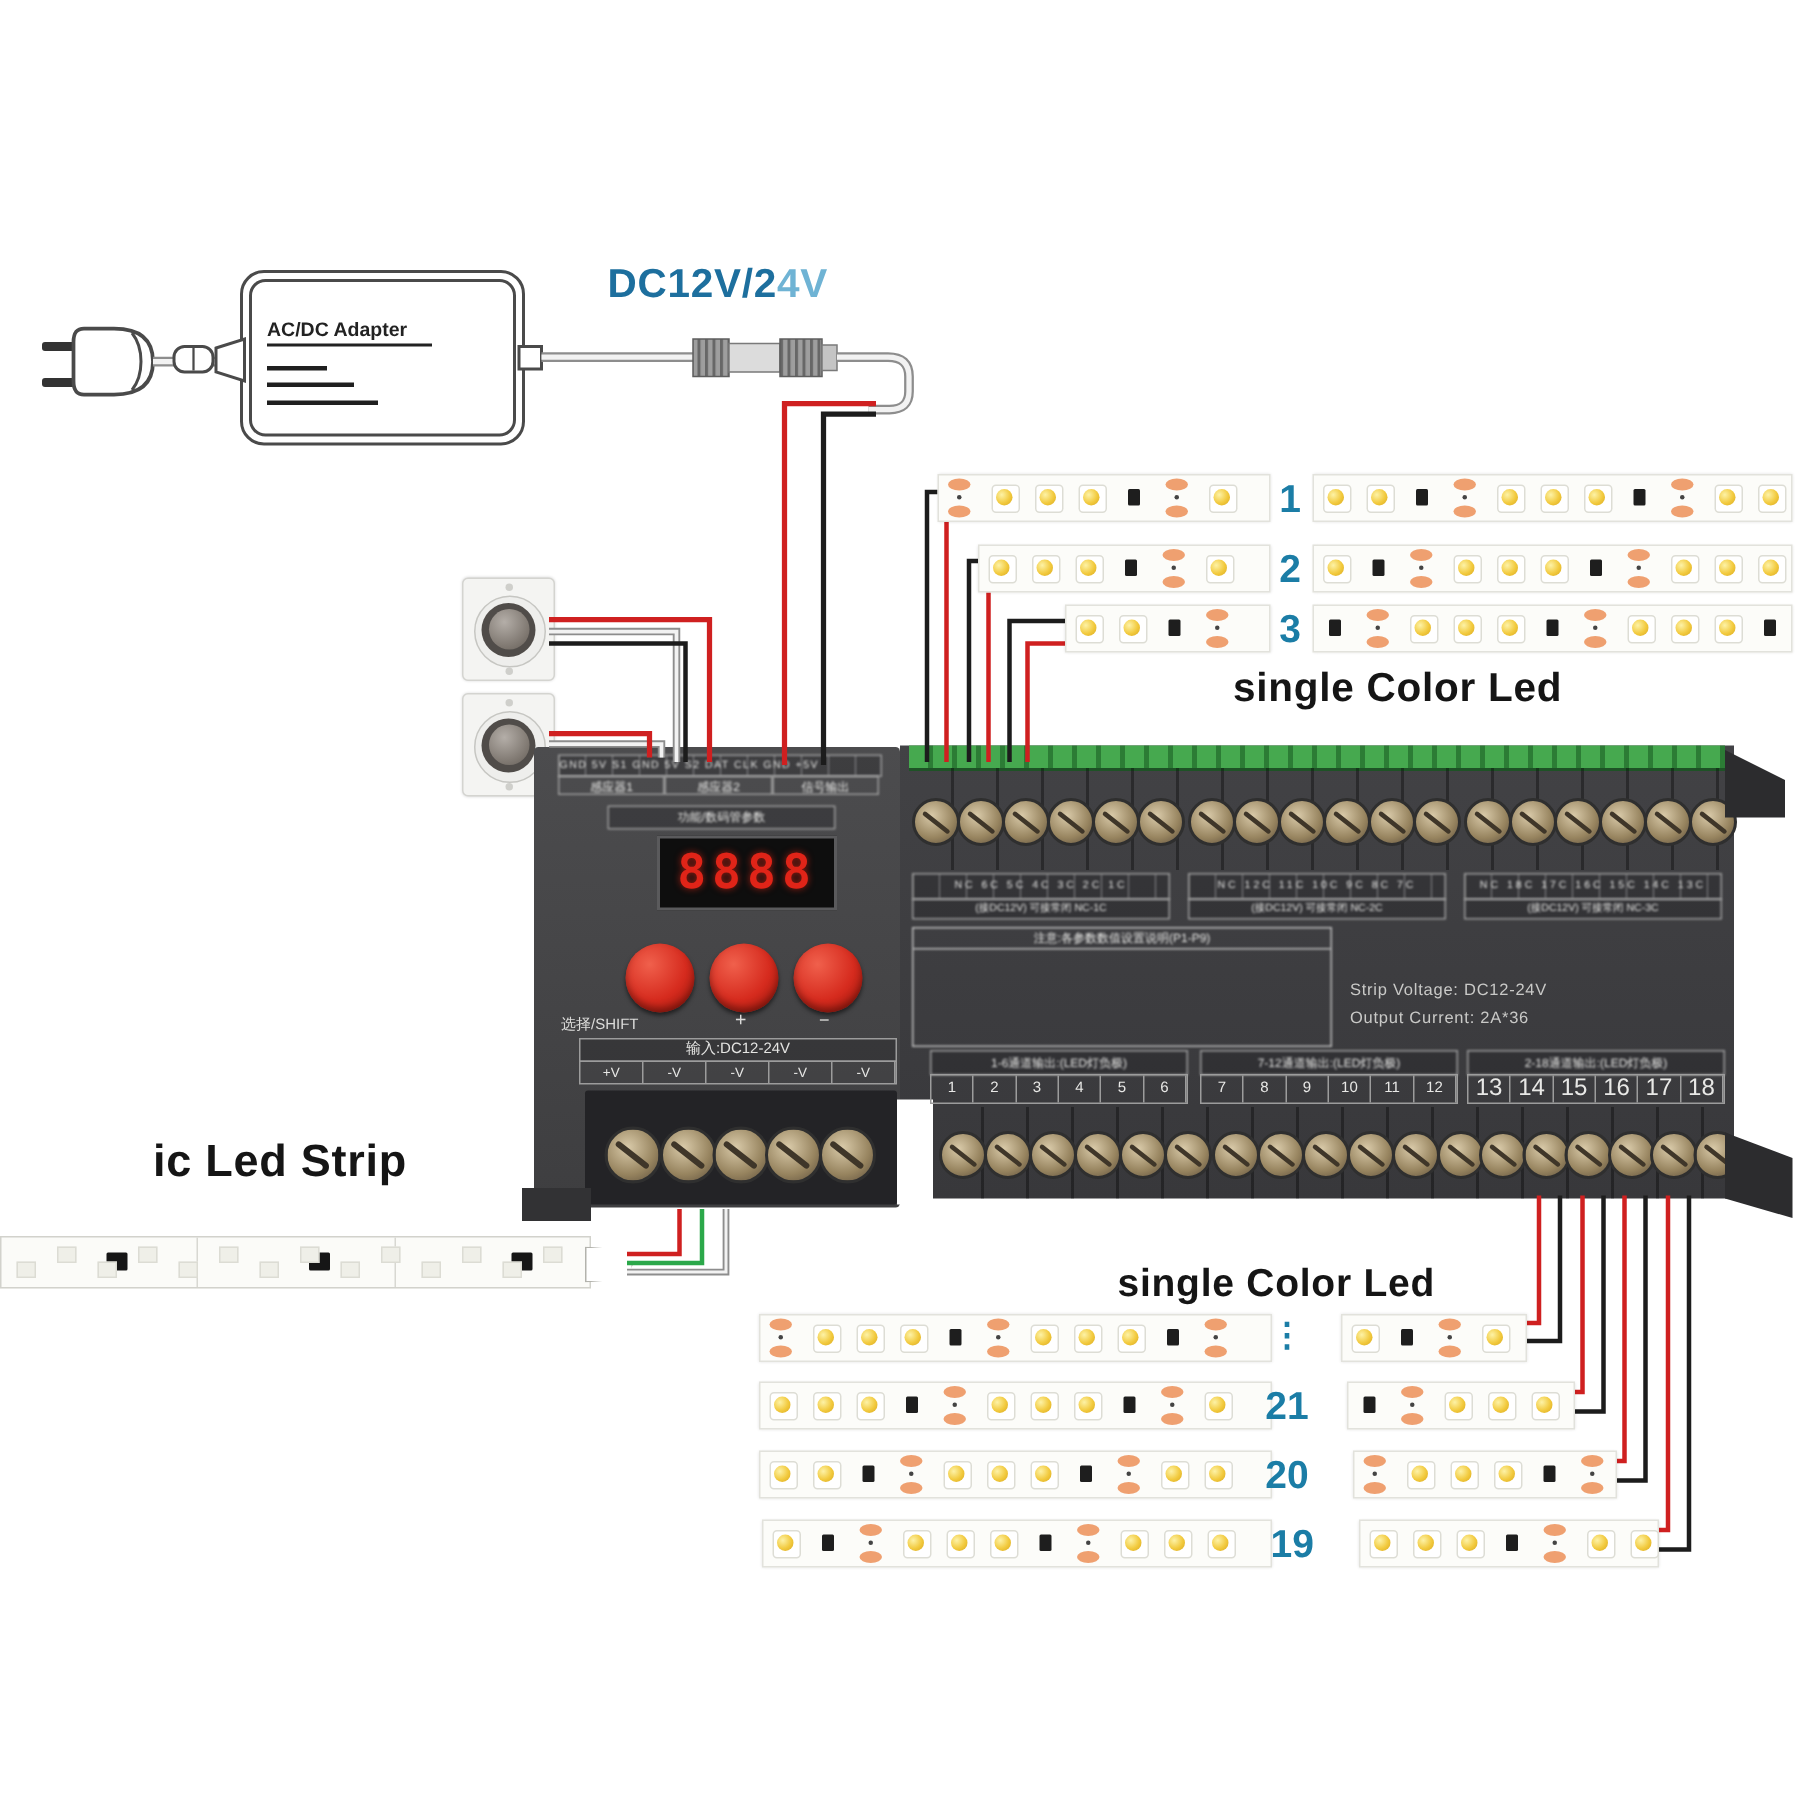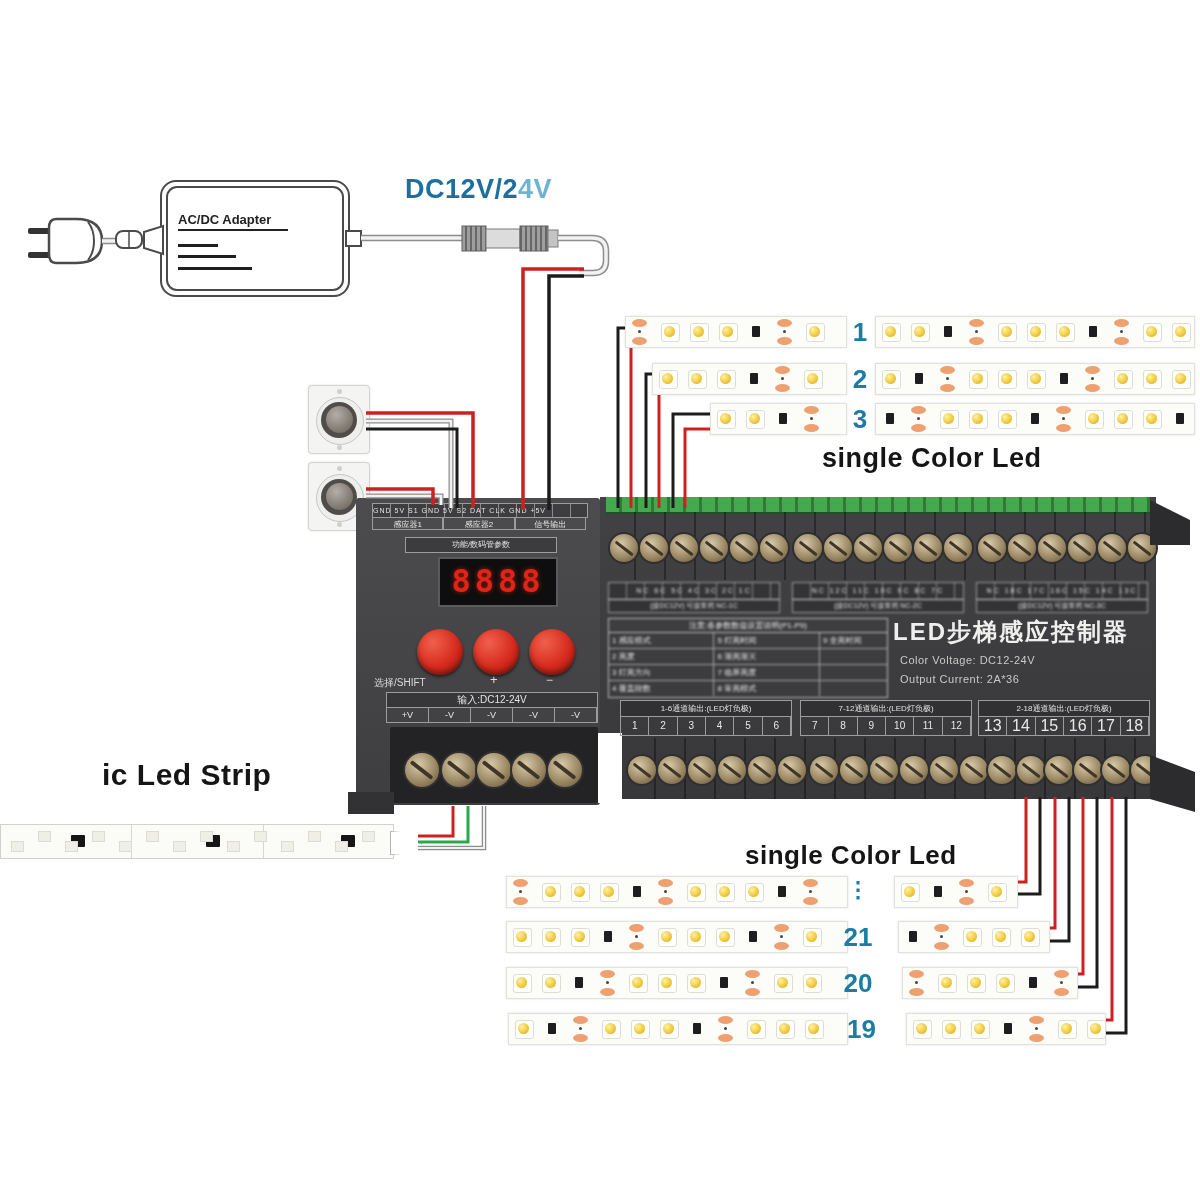--- a/index.html
+++ b/index.html
@@ -283,46 +283,23 @@
       <div class="panelstrip tickbg blur08 abs" style="left: 608px; top: 582px; width: 170px; height: 16px; font-size: 7px; line-height: 16px; letter-spacing: 2px; text-align: center;">NC 6C 5C 4C 3C 2C 1C</div>
       <div class="panelstrip blur08 abs" style="left: 608px; top: 599px; width: 170px; height: 12px; font-size: 7px; line-height: 12px; text-align: center;">(接DC12V) 可接常闭 NC-1C</div>
       <div class="panelstrip tickbg blur08 abs" style="left: 792px; top: 582px; width: 170px; height: 16px; font-size: 7px; line-height: 16px; letter-spacing: 2px; text-align: center;">NC 12C 11C 10C 9C 8C 7C</div>
       <div class="panelstrip blur08 abs" style="left: 792px; top: 599px; width: 170px; height: 12px; font-size: 7px; line-height: 12px; text-align: center;">(接DC12V) 可接常闭 NC-2C</div>
       <div class="panelstrip tickbg blur08 abs" style="left: 976px; top: 582px; width: 170px; height: 16px; font-size: 7px; line-height: 16px; letter-spacing: 2px; text-align: center;">NC 18C 17C 16C 15C 14C 13C</div>
       <div class="panelstrip blur08 abs" style="left: 976px; top: 599px; width: 170px; height: 12px; font-size: 7px; line-height: 12px; text-align: center;">(接DC12V) 可接常闭 NC-3C</div>
     </div>
 
   <div class="abs spectable blur08" style="left:608px;top:618px;width:278px;height:78px;">
     <div class="hd">注意:各参数数值设置说明(P1-P9)</div>
-    <div id="spec-rows">
-        <div class="tr">
-          <div class="c1">1 感应模式</div>
-          <div class="c2">5 灯亮时间</div>
-          <div class="c3">9 全亮时间</div>
-        </div>
-        <div class="tr">
-          <div class="c1">2 亮度</div>
-          <div class="c2">6 渐亮渐灭</div>
-          <div class="c3"></div>
-        </div>
-        <div class="tr">
-          <div class="c1">3 灯亮方向</div>
-          <div class="c2">7 临界亮度</div>
-          <div class="c3"></div>
-        </div>
-        <div class="tr">
-          <div class="c1">4 覆盖段数</div>
-          <div class="c2">8 常亮模式</div>
-          <div class="c3"></div>
-        </div>
-      </div>
   </div>
 
-  <div class="abs titlecn" style="left:893px;top:616px;">LED步梯感应控制器</div>
-  <div class="abs subspec" style="left:900px;top:654px;">Color Voltage: DC12-24V</div>
+  <div class="abs subspec" style="left:900px;top:654px;">Strip Voltage: DC12-24V</div>
   <div class="abs subspec" style="left:900px;top:673px;">Output Current: 2A*36</div>
 
   <div id="group-label-rows">
       <div class="panelstrip blur06 abs" style="left: 620px; top: 700px; width: 170px; height: 15px; font-size: 8px; line-height: 15px; text-align: center;">1-6通道输出:(LED灯负极)</div>
       <div class="cells abs" style="left: 620px; top: 716px; width: 170px; height: 18px; font-size: 10px; line-height: 18px; border: 1px solid rgb(156, 156, 156);">
         <div style="flex: 1 1 0%; border-right: 1px solid rgb(156, 156, 156); text-align: center; color: rgb(232, 232, 230);">1</div>
         <div style="flex: 1 1 0%; border-right: 1px solid rgb(156, 156, 156); text-align: center; color: rgb(232, 232, 230);">2</div>
         <div style="flex: 1 1 0%; border-right: 1px solid rgb(156, 156, 156); text-align: center; color: rgb(232, 232, 230);">3</div>
         <div style="flex: 1 1 0%; border-right: 1px solid rgb(156, 156, 156); text-align: center; color: rgb(232, 232, 230);">4</div>
         <div style="flex: 1 1 0%; border-right: 1px solid rgb(156, 156, 156); text-align: center; color: rgb(232, 232, 230);">5</div>

